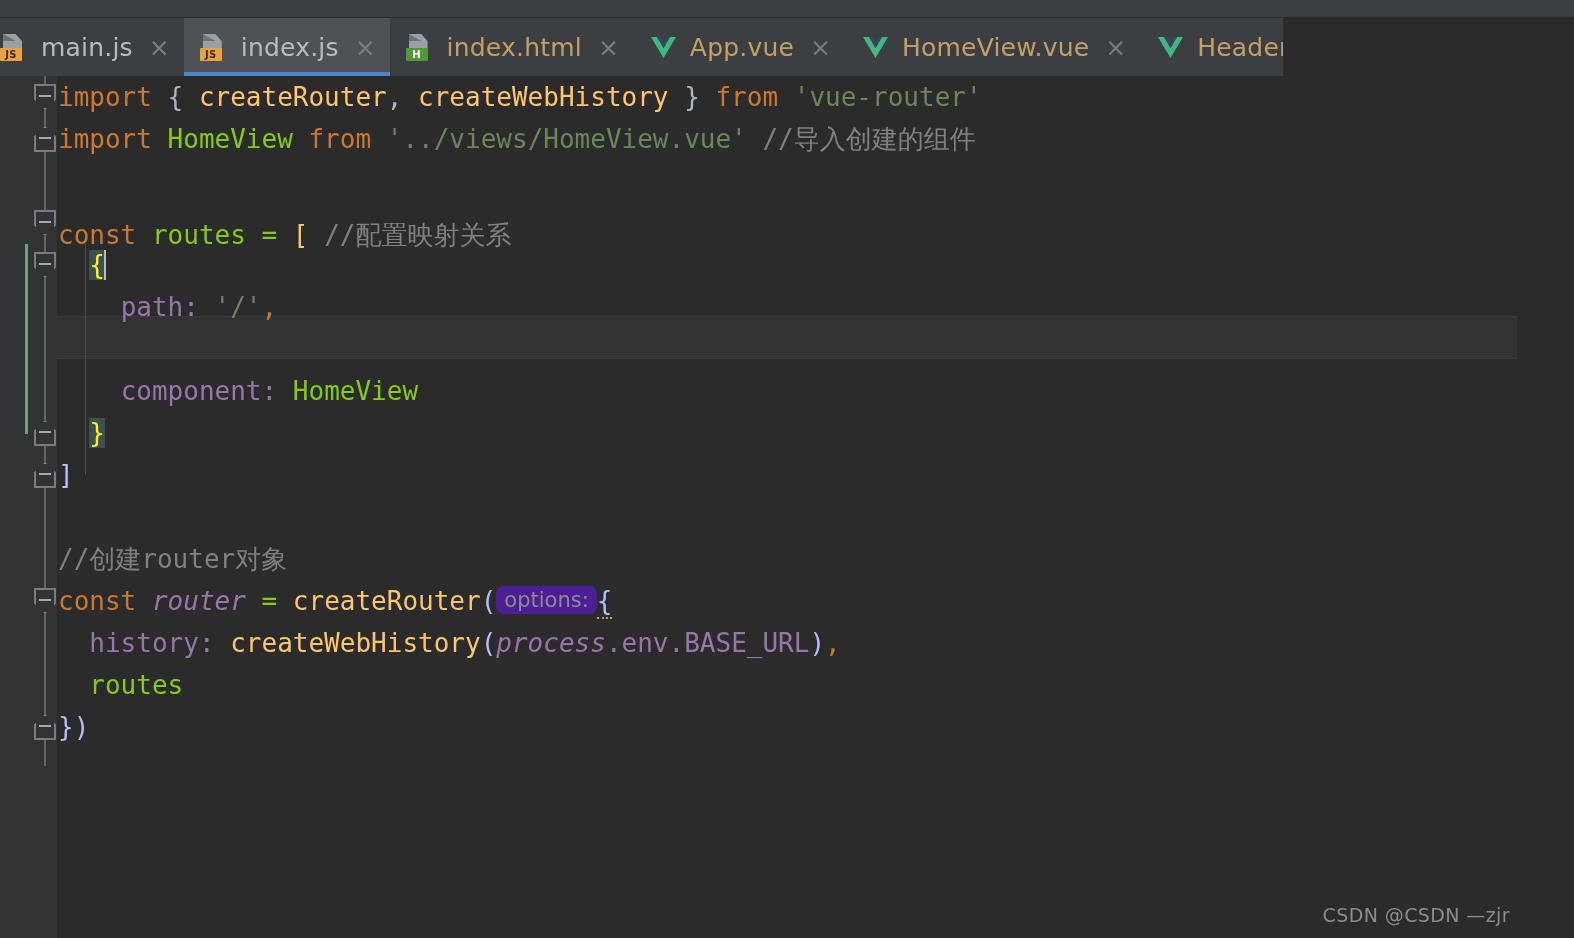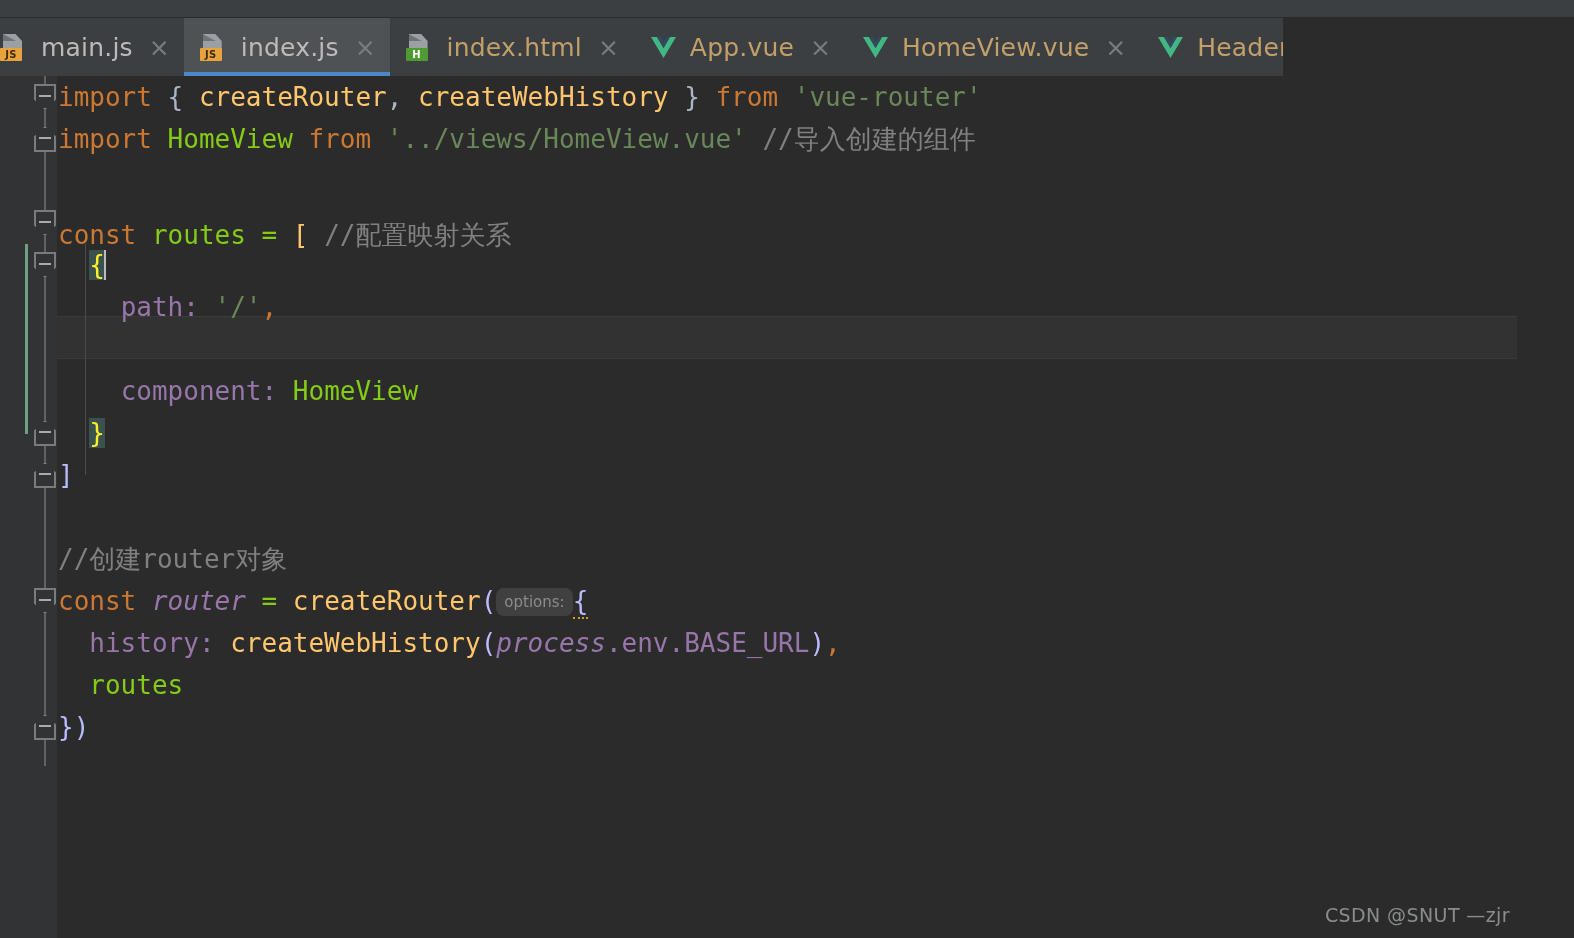--- a/index.html
+++ b/index.html
@@ -151,25 +151,25 @@
   .brky  { color: #ffef28; background: #3b514d; }
   .comma { color: #cc7832; }
 
   .caret {
     display: inline-block; width: 2px; height: 30px;
     background: #bbbbbb; vertical-align: -6px; margin-left: -1px;
   }
 
   .hint {
     display: inline-block;
-    background: #404040;
+    background: #4c1d95;
     color: #8c8c8c;
     border-radius: 8px;
     font-family: "DejaVu Sans", sans-serif;
-    font-size: 15px;
+    font-size: 21px;
     line-height: 28px;
     padding: 0 8px;
     vertical-align: 3px;
   }
   .squiggle {
     border-bottom: 2px dotted #c9a227;
     padding-bottom: 1px;
   }
 
   #watermark {
@@ -326,14 +326,14 @@
 
     <div class="line" style="top:588px;"><span class="txt"><span class="ident">  routes</span></span></div>
 
     <div class="line" style="top:630px;"><span class="txt"><span class="brkb">})</span></span></div>
 
     <div class="line" style="top:672px;"></div>
 
 
   </div>
 
-  <div id="watermark">CSDN @SNUT —zjr</div>
+  <div id="watermark">CSDN @CSDN —zjr</div>
 </div>
 
 </body></html>

